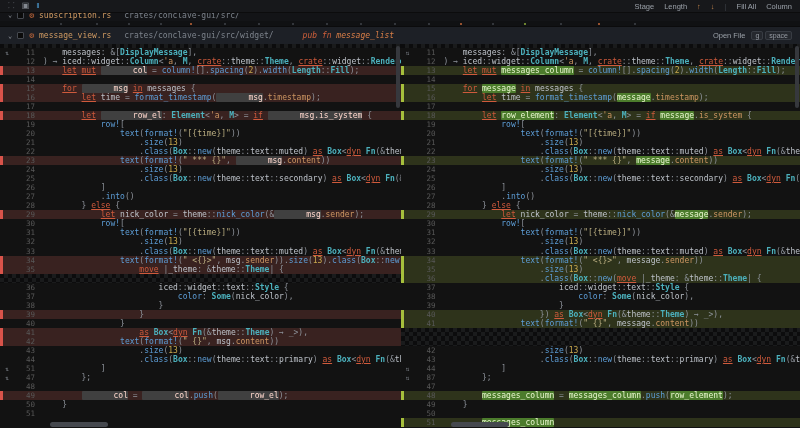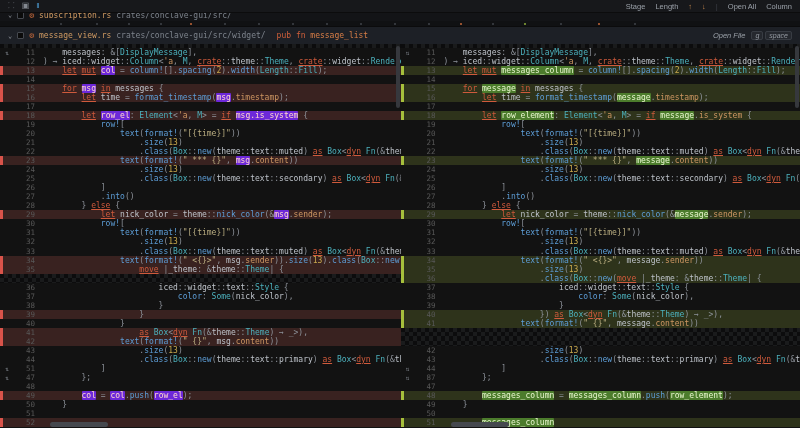--- a/index.html
+++ b/index.html
@@ -34,48 +34,48 @@
   .mainrow {
     height:17px; background:#1d2026; display:flex; align-items:center;
     gap:5px; padding:0 8px; font-size:8px; color:#8a8f98;
     border-bottom:1px solid #07
 0708;
   }
   .chev { color:#8a8f96; font-size:7px; }
   .cbox { width:7px; height:7px; background:#0b0b0b; border:1px solid #44484f; border-radius:1px; }
   .gear { color:#c2673a; font-size:8px; }
   .fname { color:#d09a62; }
-  .fpath { color:#7d838c; }
-  .fsym  { color:#cf5f3a; margin-left:6px; }
+  .fpath { color:#7d838c;margin-left:8px; }
+  .fsym  { color:#cf5f3a; margin-left:24px;font-style:italic; }
   .fsym b { color:#d97e47; font-weight:normal; }
   .spacer { flex:1; }
-  .hint { display:flex; gap:4px; align-items:flex-start; color:#9aa0a8; font-family:"Liberation Sans", sans-serif; font-size:7.5px;font-style:italic;}
+  .hint { display:flex; gap:4px; align-items:flex-start; color:#9aa0a8; font-family:"Liberation Sans", sans-serif; font-size:7.5px;}
   .key {
     background:#25282e; border:1px solid #383c43; border-radius:2px;
     padding:0 3px; font-size:7px; color:#969ba3; line-height:9px;
   }
   
   .diff { display:flex; height:384px; background:#0e0e0f; }
   .pane { width:400px; position:relative; overflow:hidden; background:#121212; }
   .pane.left { border-right:2px solid #08
 0809; width:401px;}
   .hatch { background:repeating-conic-gradient(#1a1b1c 0% 25%, #0c0c0d 0% 50%) 0 0/8px 8px; }
   .tophatch { height:3.5px; }
   .row { display:flex; height:9.05px; line-height:9.05px; font-size:8px; }
   .marker { width:3px; flex:none; }
   .left  .row.del .marker { background:#d9534a; }
   .right .row.add .marker { background:#a6bf3c; }
   .fold { width:8px; flex:none; font-size:6px; color:#70757c; text-align:center; line-height:9px; }
   .num { width:24px; flex:none; text-align:right; color:#585858; font-size:7.5px; }
   .code { flex:1; padding-left:8px; white-space:pre; overflow:hidden; color:#8e939b; }
   .left  .row.del { background:#392220; }
   .right .row.add { background:#2e331b; }
-  .left  .b { background:#6d28d9; color:#ffd8cd; border-radius:1px; }
+  .left  .b { background:#404040; color:#ffd8cd; border-radius:1px;padding-left:32px; }
   .right .b { background:#4c7c2c; color:#e9f7cf; border-radius:1px; }
-  .tk-k { color:#cf5a3c;text-decoration:underline; } .tk-f { color:#5d9dd6; } .tk-t { color:#4cb1bd; }
+  .tk-k { color:#cf5a3c;text-decoration:underline; } .tk-f { color:#5d9dd6; } .tk-t { color:#4cb1bd;font-weight:bold; }
   .tk-s { color:#b9ad80; } .tk-n { color:#c9a94e; } .tk-p { color:#8e939b; }
   .tk-i { color:#bdc2c9; } .tk-pr { color:#cd9662; }
   .vthumb { position:absolute; right:1px; top:2px; width:4px; height:62px; background:#36383d; border-radius:2px; }
   .hthumb { position:absolute; bottom:1px; height:5px; background:#45484e; border-radius:2.5px; }
 </style>
 </head>
 <body>
 
 <div class="app">
 
@@ -84,21 +84,21 @@
         <span style="color: rgb(90, 94, 102);">⸬</span>
         <span style="color: rgb(131, 136, 143);">▣</span>
         <span style="color: rgb(79, 159, 216);">‖</span>
       </div>
     <div class="tb-actions" id="tb-actions">
         <span class="act">Stage</span>
         <span class="act">Length</span>
         <span class="act accent">↑</span>
         <span class="act accent">↓</span>
         <span class="vdiv">|</span>
-        <span class="act">Open All</span>
+        <span class="act">Fill All</span>
         <span class="act">Column</span>
       </div>
   </div>
 
   <div class="subrow">
     <div class="inner">
       <span class="chev">⌄</span>
       <span class="cbox"></span>
       <span class="gear">⚙</span>
       <span class="fname">subscription.rs</span>
@@ -377,26 +377,20 @@
           <span class="fold"></span>
           <span class="num">50</span>
           <span class="code"><span class="tk-p">    }</span></span>
         </div>
         <div class="row ctx">
           <span class="marker"></span>
           <span class="fold"></span>
           <span class="num">51</span>
           <span class="code"></span>
         </div>
-        <div class="row del">
-          <span class="marker"></span>
-          <span class="fold"></span>
-          <span class="num">52</span>
-          <span class="code"></span>
-        </div>
         <div class="vthumb"></div>
         <div class="hthumb" style="left: 50px; width: 58px;"></div>
       </div>
     <div class="pane right" id="pane-right">
         <div class="tophatch hatch"></div>
         <div class="row ctx">
           <span class="marker"></span>
           <span class="fold">⇅</span>
           <span class="num">11</span>
           <span class="code"><span class="tk-p">    </span><span class="tk-i">messages</span><span class="tk-p">: &amp;[</span><span class="tk-t">DisplayMessage</span><span class="tk-p">],</span></span>

